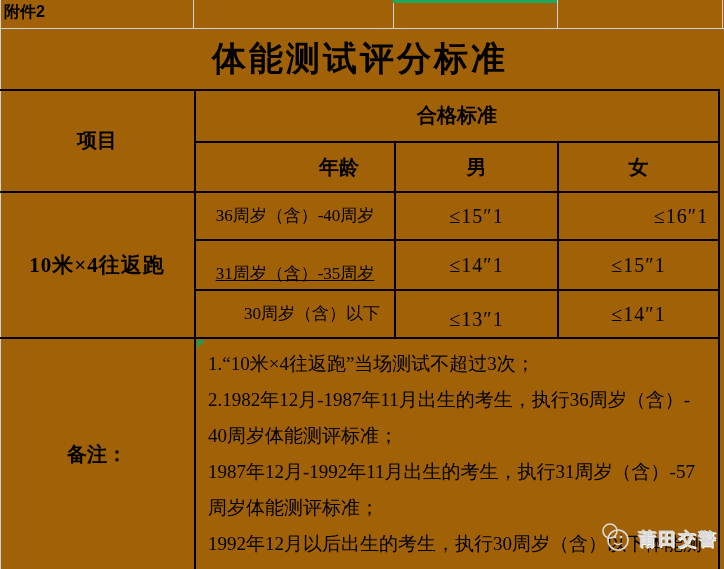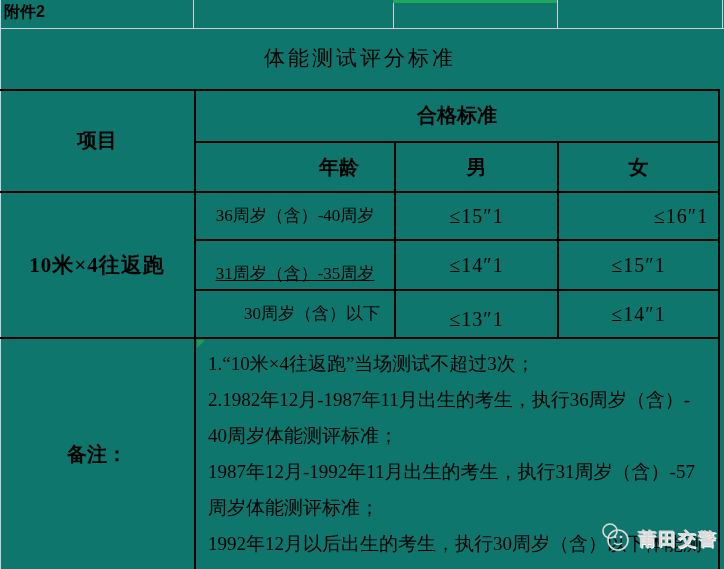--- a/index.html
+++ b/index.html
@@ -1,37 +1,37 @@
 <!DOCTYPE html>
 <html><head>
 <meta charset="utf-8">
 <style>
   html,body{margin:0;padding:0;background:#fff;}
   #stage{
-    position:relative;width:724px;height:569px;background:#0f766e;
+    position:relative;width:724px;height:569px;background:#a16207;
     overflow:hidden;font-family:"Liberation Serif","DejaVu Serif",serif;color:#000;
   }
   
   .hline{position:absolute;height:2px;background:#000;}
   .vline{position:absolute;width:2px;background:#000;}
   
   .ghline{position:absolute;height:1px;background:#ccd1db;}
   .gvline{position:absolute;width:1px;background:#ccd1db;}
   .greenbar{position:absolute;height:3px;background:#1fa85c;}
   .cell{
     position:absolute;display:flex;align-items:center;justify-content:center;
     text-align:center;line-height:1.25;
   }
   .attach{
     position:absolute;left:4px;top:2px;font-weight:bold;font-size:16px;
     font-family:"Liberation Sans","DejaVu Sans",sans-serif;
   }
   .doc-title{
     font-family:"Liberation Sans","DejaVu Sans",sans-serif;
-    font-weight:normal;font-size:21px;letter-spacing:3px;
+    font-weight:bold;font-size:34px;letter-spacing:3px;
   }
   .hdr{font-weight:bold;font-size:20px;}
   .item-name{font-weight:bold;font-size:21px;letter-spacing:1px;}
   .age-cell{font-size:17px;}
   .val-cell{font-size:20px;letter-spacing:1px;}
   .remark-hdr{font-weight:bold;font-size:20px;}
   .remarks{
     position:absolute;left:208px;top:346px;width:505px;
     font-size:19px;line-height:36px;text-align:left;
   }

